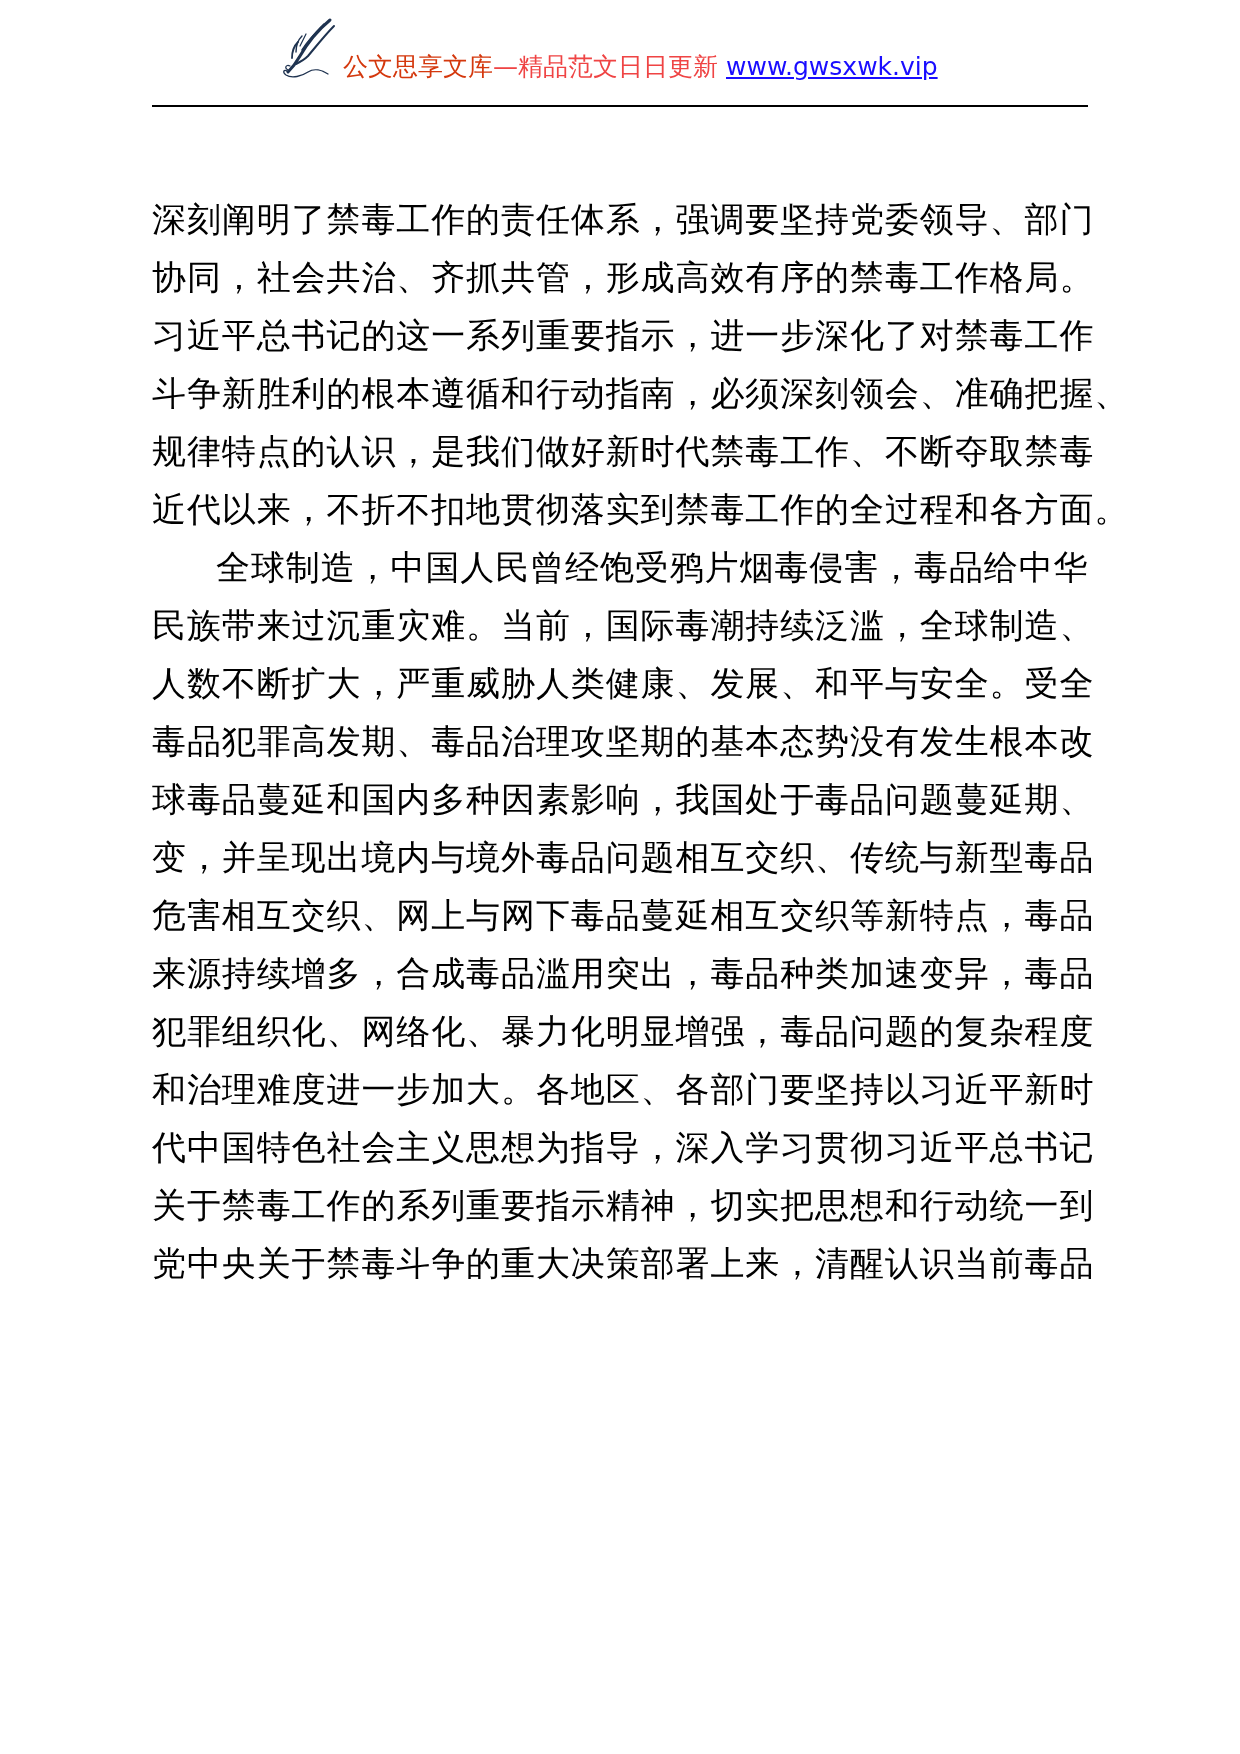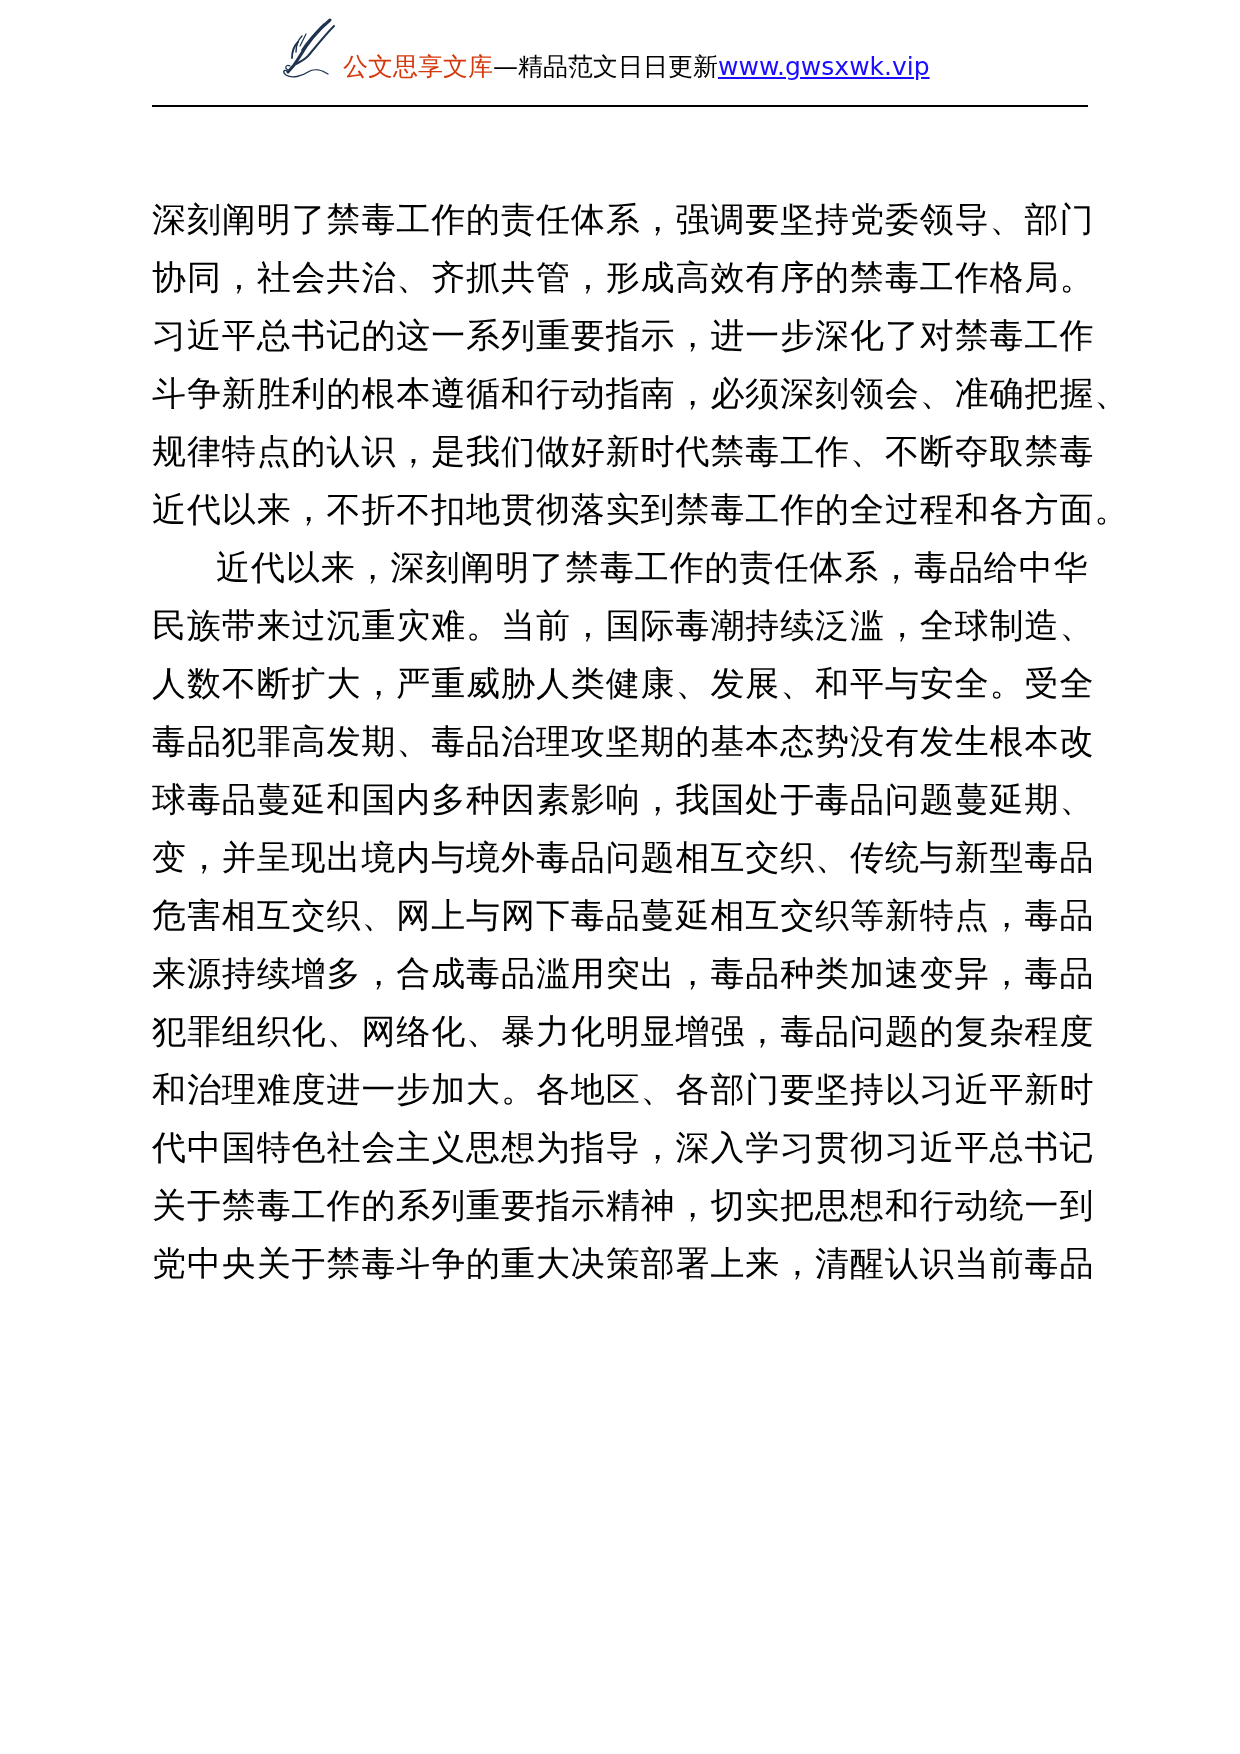--- a/index.html
+++ b/index.html
@@ -34,26 +34,27 @@
       left: 343px;
       top: 50px;
       font-size: 25px;
       line-height: 34px;
       white-space: nowrap;
     }
     .brand {
       color: #d4380d;
     }
     .tagline {
-      color: #000000;
+      color: #ef4444;
       margin-top: 32px;
     }
     .site-link {
       color: #1a0dff;
       text-decoration: underline;
+      margin-left: 8px;
     }
     .header-rule {
       position: absolute;
       left: 152px;
       top: 105px;
       width: 936px;
       height: 2px;
       background: #000000;
     }
     .body-text {
@@ -97,21 +98,21 @@
   <div class="header-rule"></div>
 </div>
 
 <div class="body-text">
   <div class="line">深刻阐明了禁毒工作的责任体系，强调要坚持党委领导、部门</div>
   <div class="line">协同，社会共治、齐抓共管，形成高效有序的禁毒工作格局。</div>
   <div class="line">习近平总书记的这一系列重要指示，进一步深化了对禁毒工作</div>
   <div class="line">斗争新胜利的根本遵循和行动指南，必须深刻领会、准确把握、</div>
   <div class="line">规律特点的认识，是我们做好新时代禁毒工作、不断夺取禁毒</div>
   <div class="line">近代以来，不折不扣地贯彻落实到禁毒工作的全过程和各方面。</div>
-  <div class="line indent">近代以来，深刻阐明了禁毒工作的责任体系，毒品给中华</div>
+  <div class="line indent">全球制造，中国人民曾经饱受鸦片烟毒侵害，毒品给中华</div>
   <div class="line">民族带来过沉重灾难。当前，国际毒潮持续泛滥，全球制造、</div>
   <div class="line">人数不断扩大，严重威胁人类健康、发展、和平与安全。受全</div>
   <div class="line">毒品犯罪高发期、毒品治理攻坚期的基本态势没有发生根本改</div>
   <div class="line">球毒品蔓延和国内多种因素影响，我国处于毒品问题蔓延期、</div>
   <div class="line">变，并呈现出境内与境外毒品问题相互交织、传统与新型毒品</div>
   <div class="line">危害相互交织、网上与网下毒品蔓延相互交织等新特点，毒品</div>
   <div class="line">来源持续增多，合成毒品滥用突出，毒品种类加速变异，毒品</div>
   <div class="line">犯罪组织化、网络化、暴力化明显增强，毒品问题的复杂程度</div>
   <div class="line">和治理难度进一步加大。各地区、各部门要坚持以习近平新时</div>
   <div class="line">代中国特色社会主义思想为指导，深入学习贯彻习近平总书记</div>

